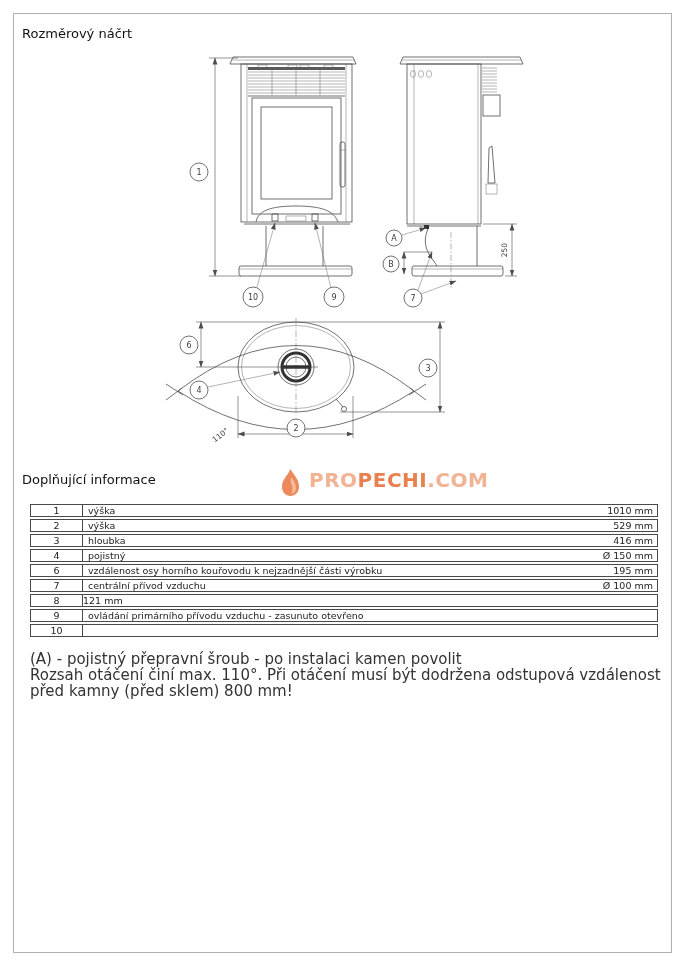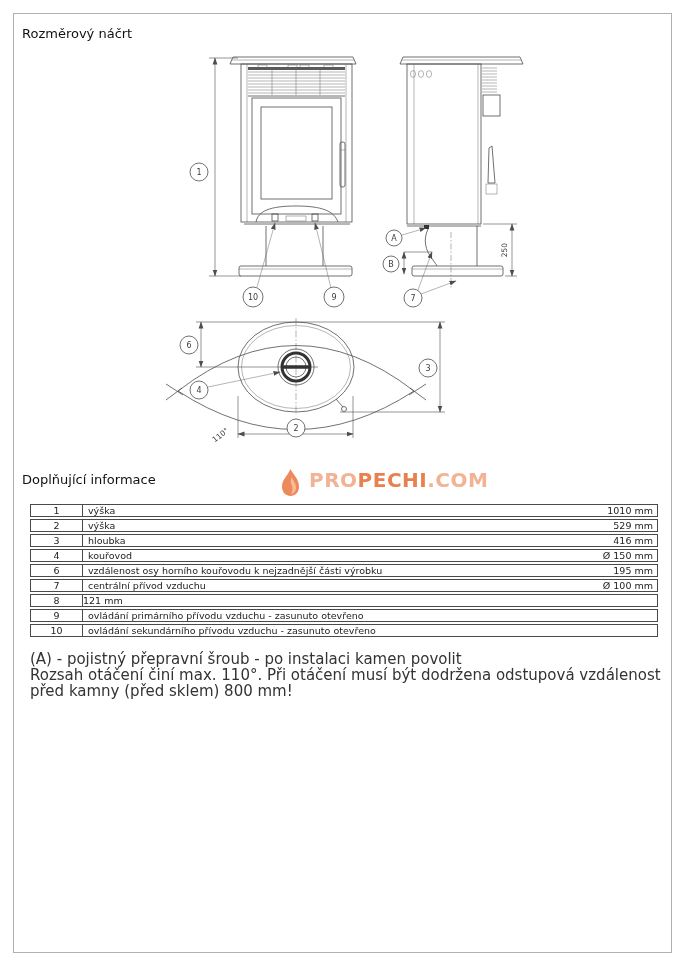--- a/index.html
+++ b/index.html
@@ -239,21 +239,21 @@
       <div class="tlabel">výška</div>
       <div class="tvalue">529 mm</div>
     </div>
     <div class="trow">
       <div class="tnum">3</div>
       <div class="tlabel">hloubka</div>
       <div class="tvalue">416 mm</div>
     </div>
     <div class="trow">
       <div class="tnum">4</div>
-      <div class="tlabel">kouřovod</div>
+      <div class="tlabel">pojistný</div>
       <div class="tvalue">Ø 150 mm</div>
     </div>
     <div class="trow">
       <div class="tnum">6</div>
       <div class="tlabel">vzdálenost osy horního kouřovodu k nejzadnější části výrobku</div>
       <div class="tvalue">195 mm</div>
     </div>
     <div class="trow">
       <div class="tnum">7</div>
       <div class="tlabel">centrální přívod vzduchu</div>
@@ -263,21 +263,20 @@
       <div class="tnum">8</div>
       <div class="tvalue">121 mm</div>
     </div>
     <div class="trow">
       <div class="tnum">9</div>
       <div class="tlabel">ovládání primárního přívodu vzduchu - zasunuto otevřeno</div>
       <div class="tvalue"></div>
     </div>
     <div class="trow">
       <div class="tnum">10</div>
-      <div class="tlabel">ovládání sekundárního přívodu vzduchu - zasunuto otevřeno</div>
       <div class="tvalue"></div>
     </div>
   </div>
 
   <div class="footnotes">
     <div>(A) - pojistný přepravní šroub - po instalaci kamen povolit</div>
     <div>Rozsah otáčení činí max. 110°. Při otáčení musí být dodržena odstupová vzdálenost před kamny (před sklem) 800 mm!</div>
   </div>
 </div>
 

